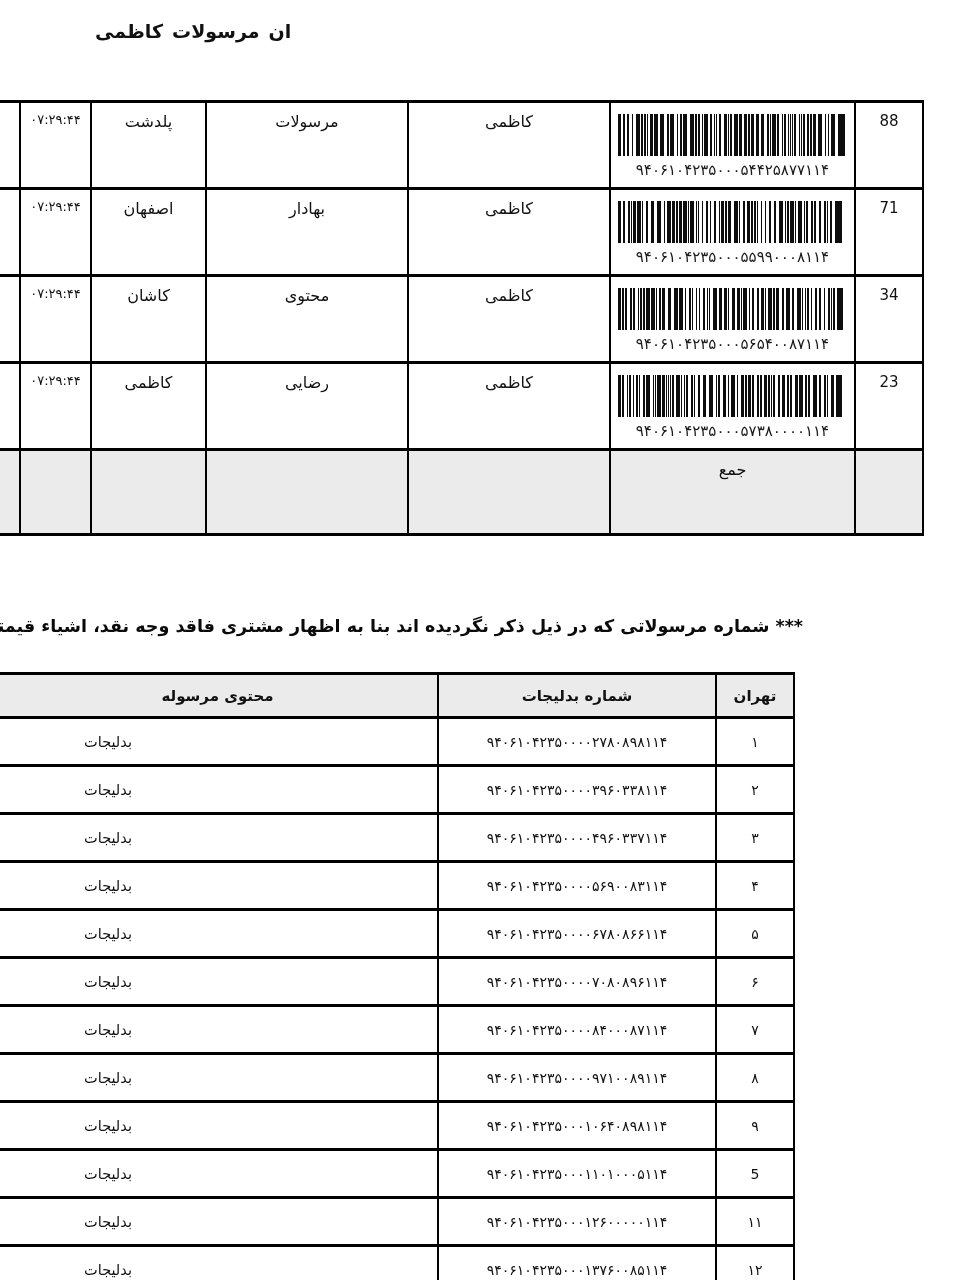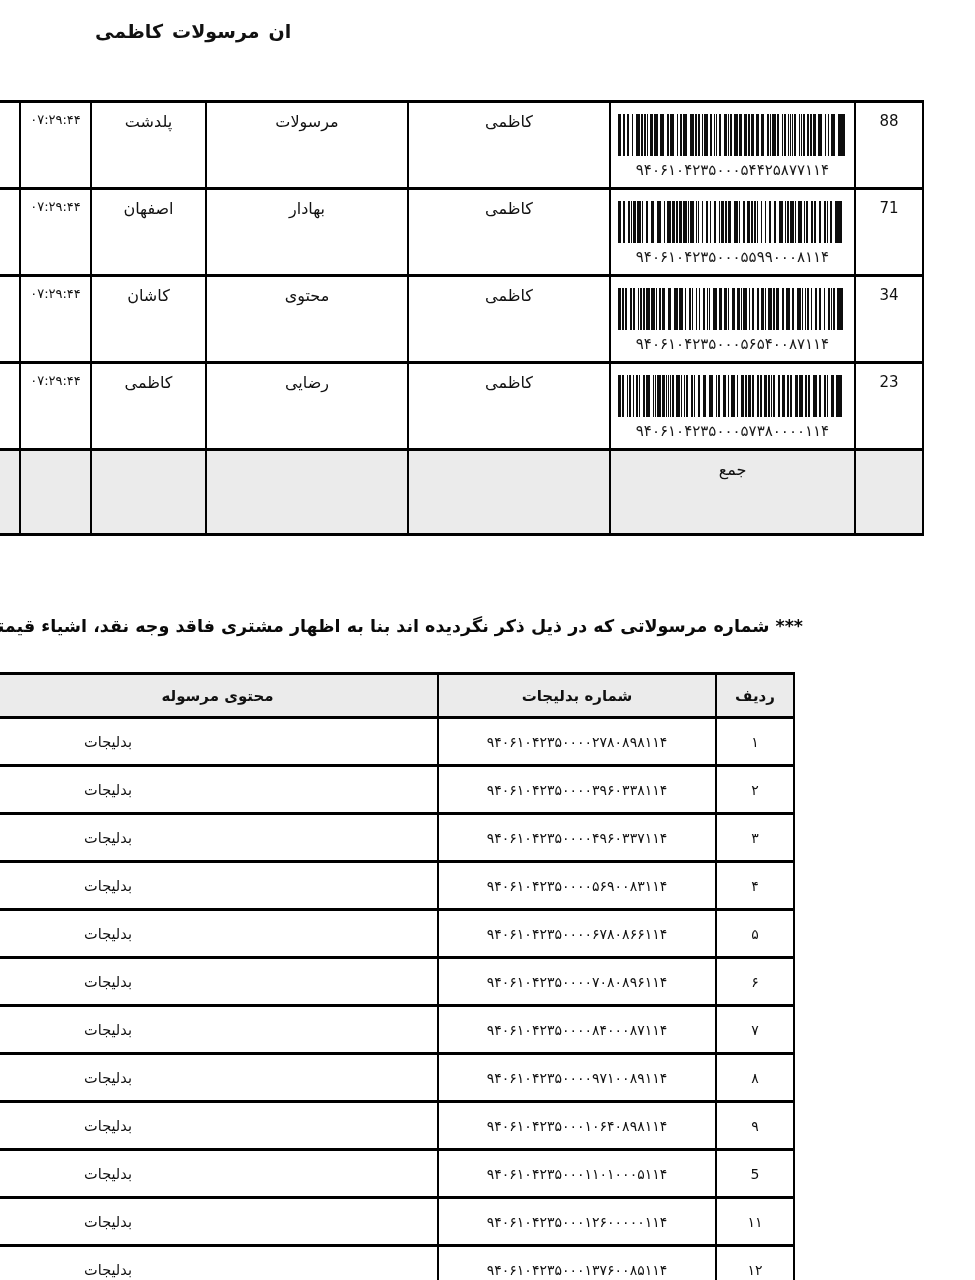--- a/index.html
+++ b/index.html
@@ -382,21 +382,21 @@
   </div>
 
   <table class="t-bottom">
     <colgroup>
       <col style="width:78px">
         <col style="width:278px">
         <col style="width:660px">
     </colgroup>
     <thead>
       <tr>
-        <th>ردیف</th>
+        <th>تهران</th>
         <th>شماره بدلیجات</th>
         <th class="h-content">محتوی مرسوله</th>
       </tr>
     </thead>
     <tbody id="excluded-body">
   <tr>
     <td class="c-rownum">۱</td>
     <td class="c-tracking">۹۴۰۶۱۰۴۲۳۵۰۰۰۰۲۷۸۰۸۹۸۱۱۴</td>
     <td class="c-content">بدلیجات</td>
   </tr>

